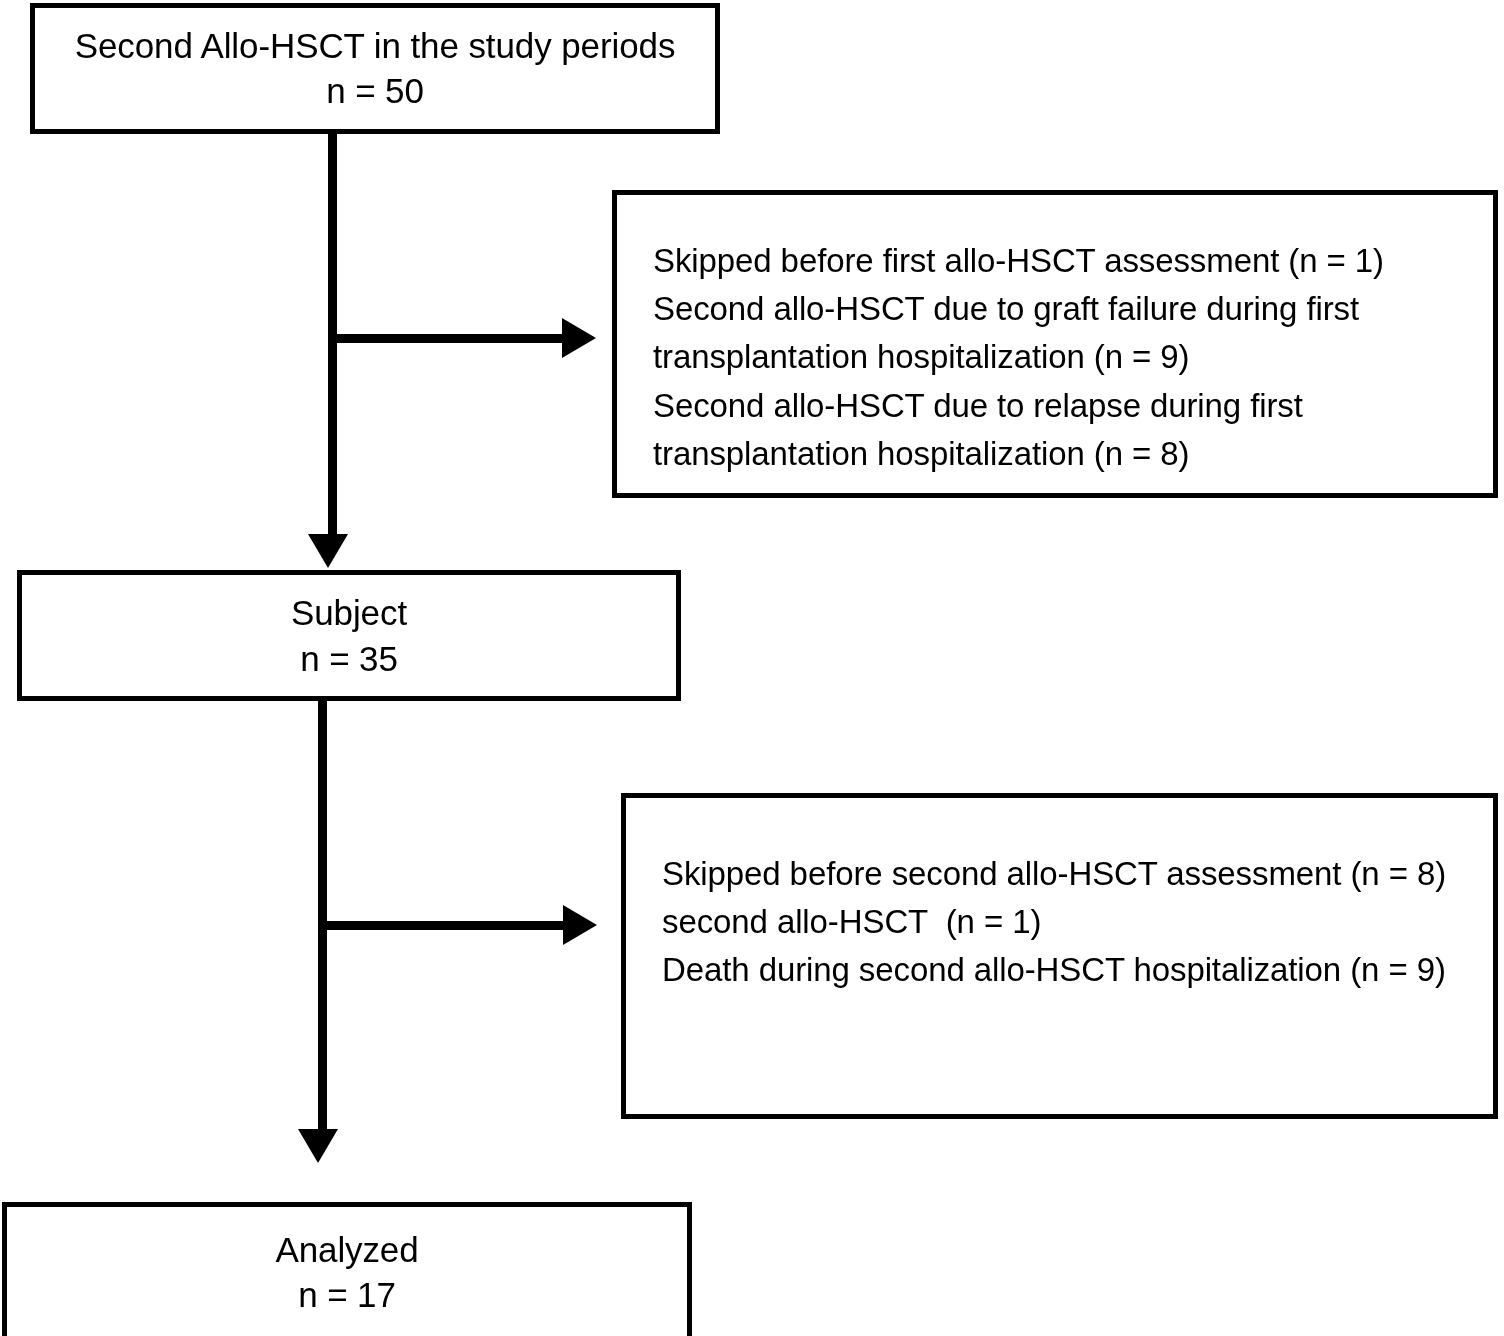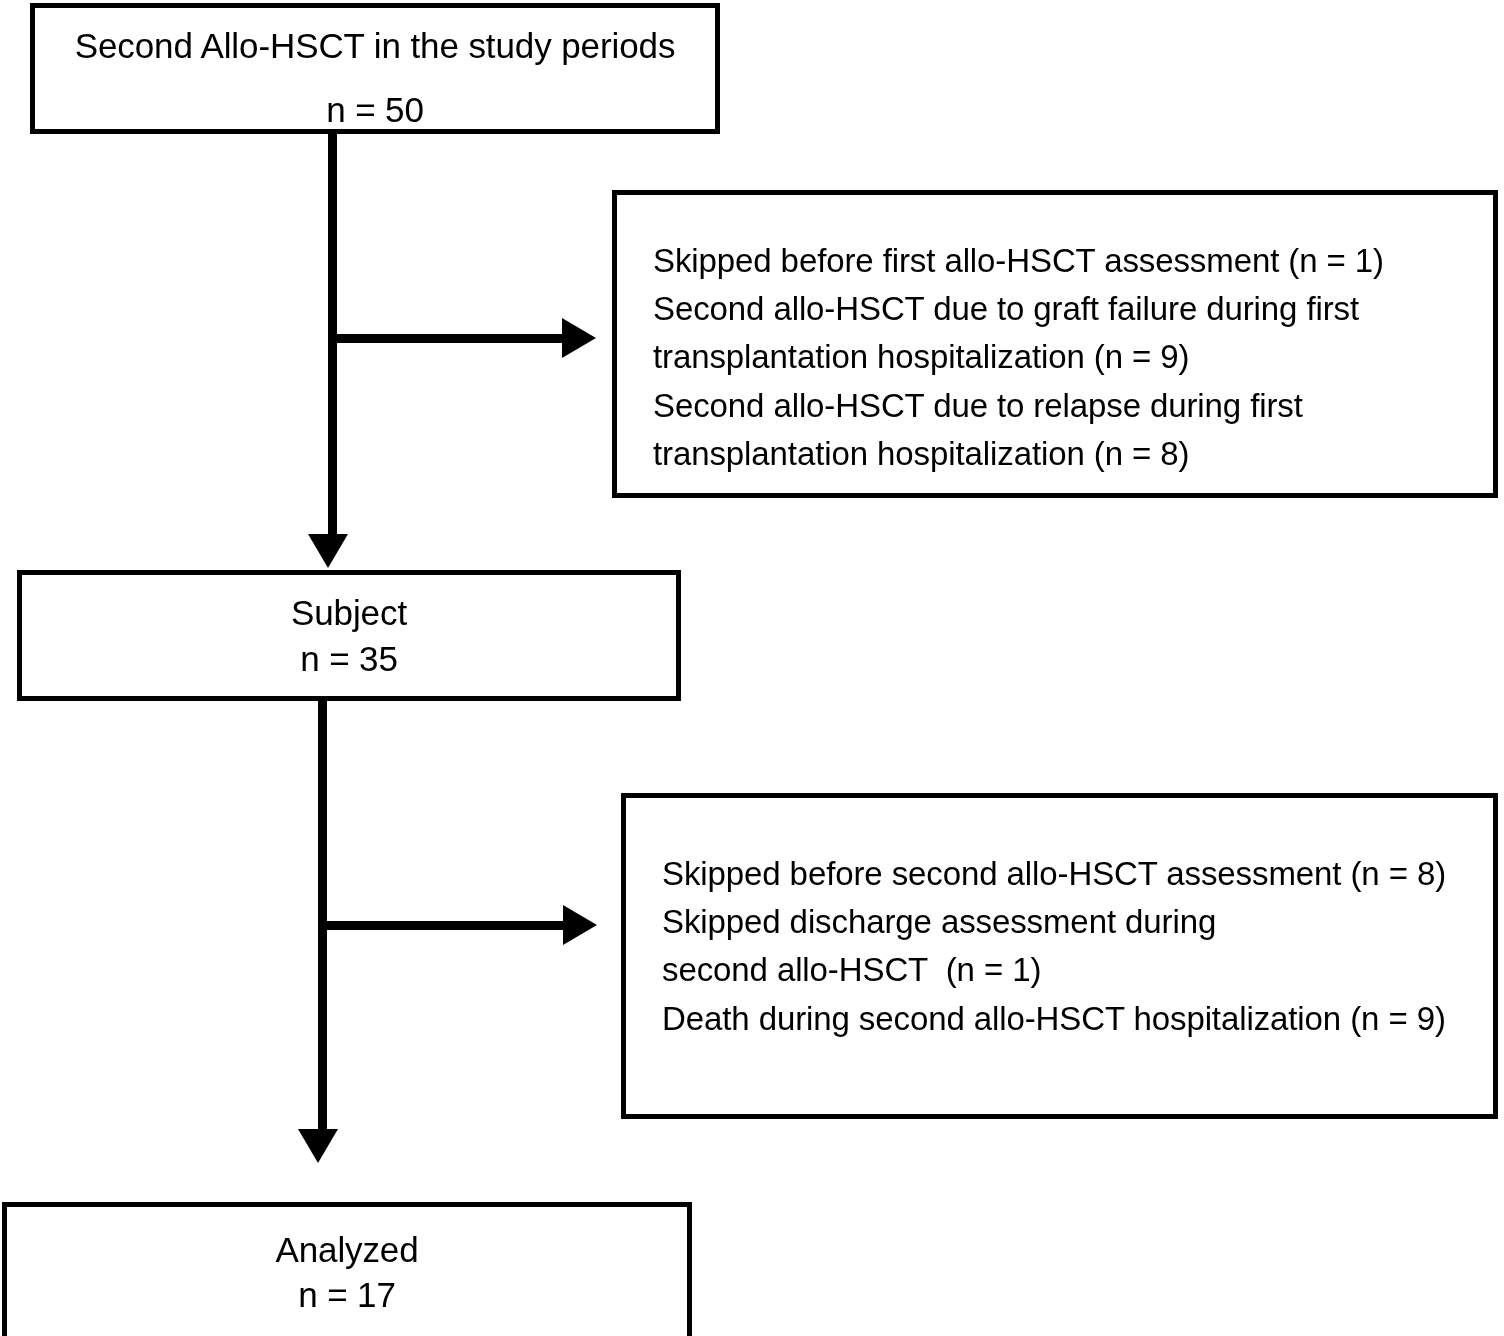--- a/index.html
+++ b/index.html
@@ -43,21 +43,21 @@
     line-height: 1.30;
     letter-spacing: -0.1px;
   }
 
   
   #box-enrolled {
     left: 30px;  top: 3px;
     width: 690px; height: 131px;
     font-size: 35px;
   }
-  #box-enrolled .node-line { line-height: 1.28; margin-top: 19px; }
+  #box-enrolled .node-line { line-height: 1.28; }
 
   
   #box-subject {
     left: 17px;  top: 570px;
     width: 664px; height: 131px;
     font-size: 35px;
   }
 
   
   #box-analyzed {
@@ -144,21 +144,20 @@
     <span class="node-line">transplantation hospitalization (n = 8)</span>
   </div>
 
   <div class="node center" id="box-subject">
     <span class="node-line">Subject</span>
     <span class="node-line">n = 35</span>
   </div>
 
   <div class="node leftal" id="box-excl-2">
     <span class="node-line">Skipped before second allo-HSCT assessment (n = 8)</span>
-    <span class="node-line">Skipped discharge assessment during</span>
     <span class="node-line">second allo-HSCT  (n = 1)</span>
     <span class="node-line">Death during second allo-HSCT hospitalization (n = 9)</span>
   </div>
 
   <div class="node center" id="box-analyzed">
     <span class="node-line">Analyzed</span>
     <span class="node-line">n = 17</span>
   </div>
 
   <div class="vline" id="conn-v1"></div>

